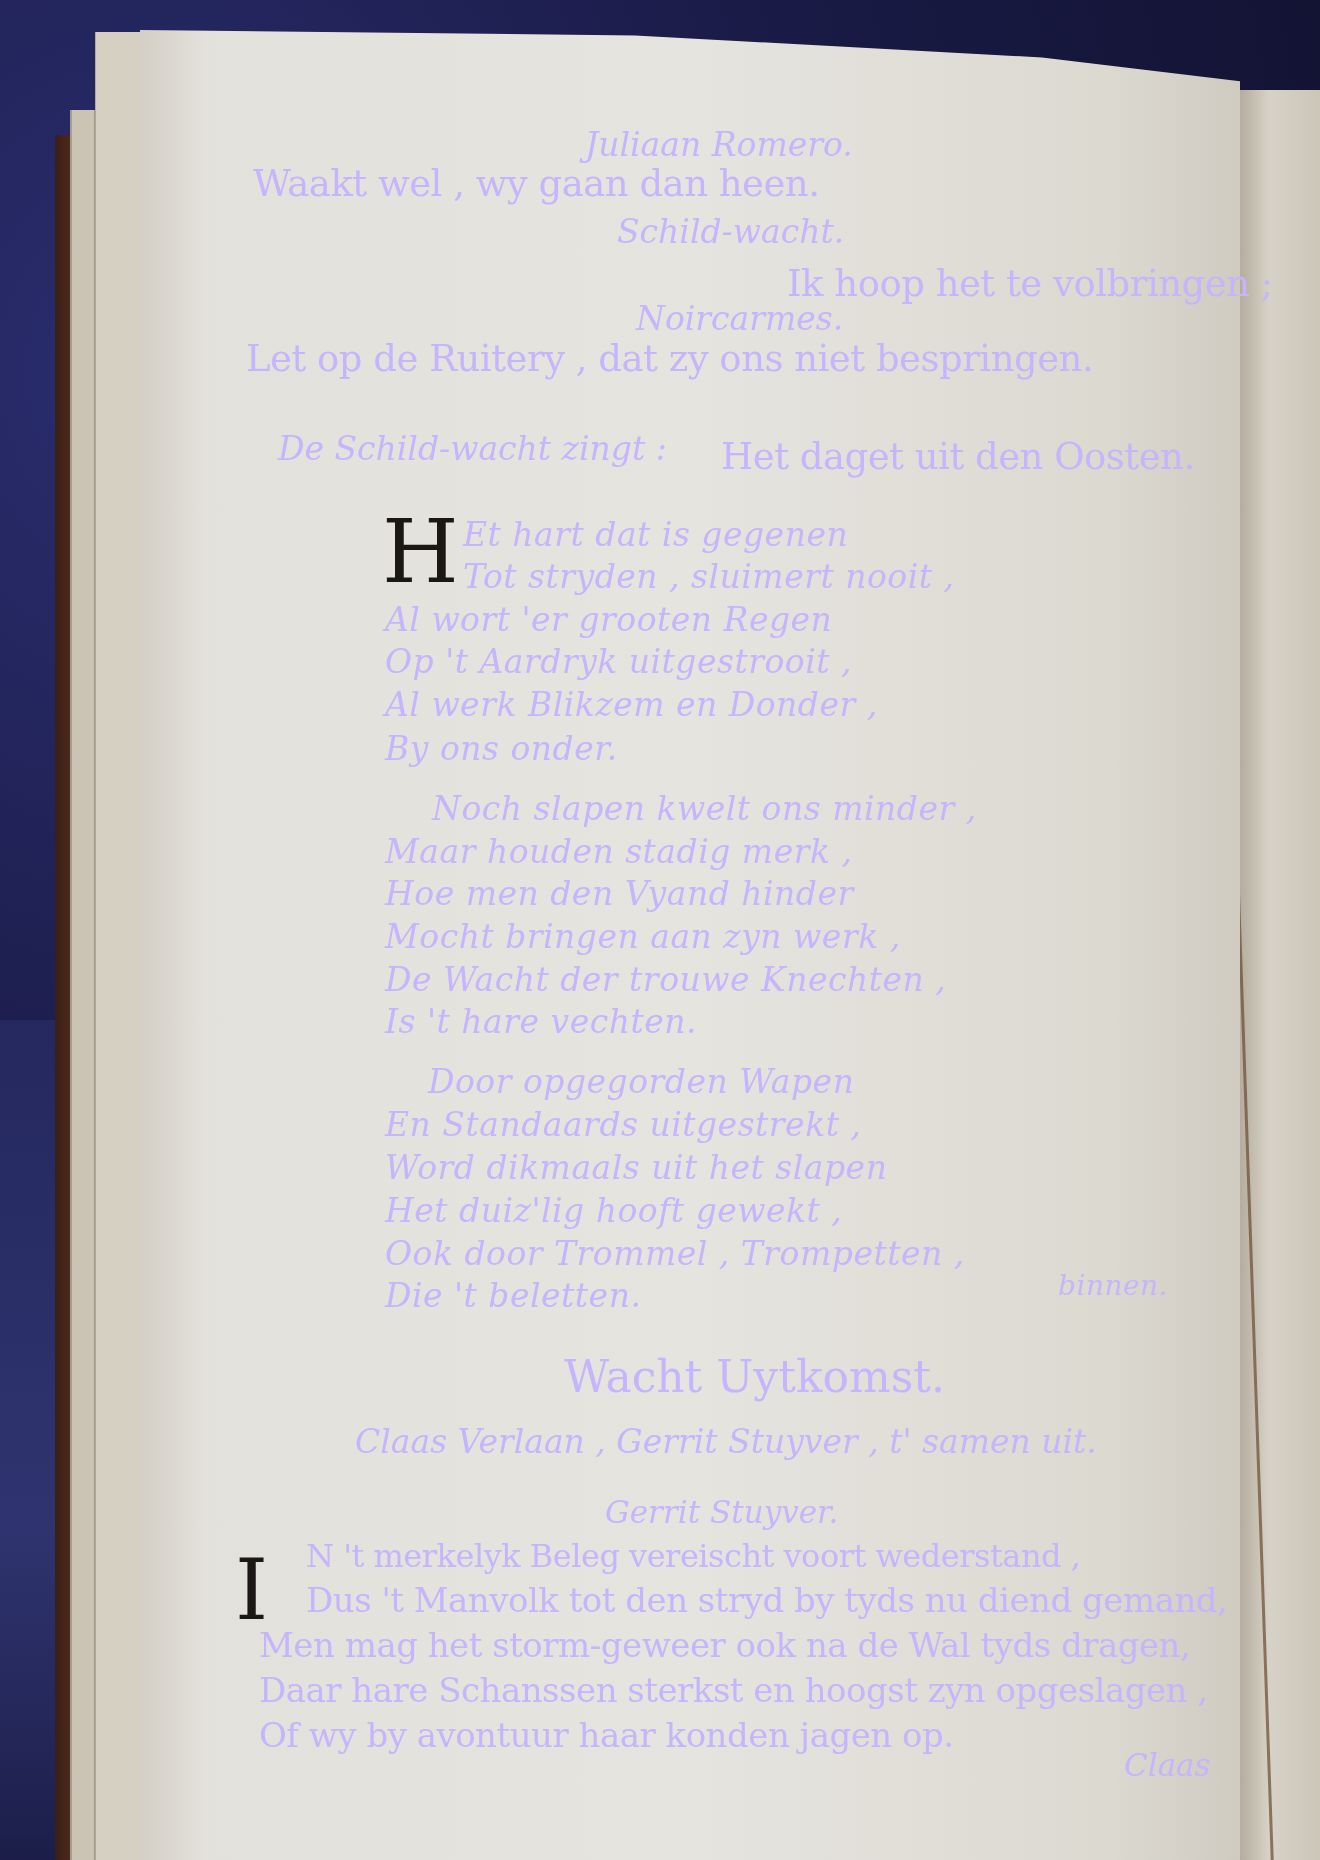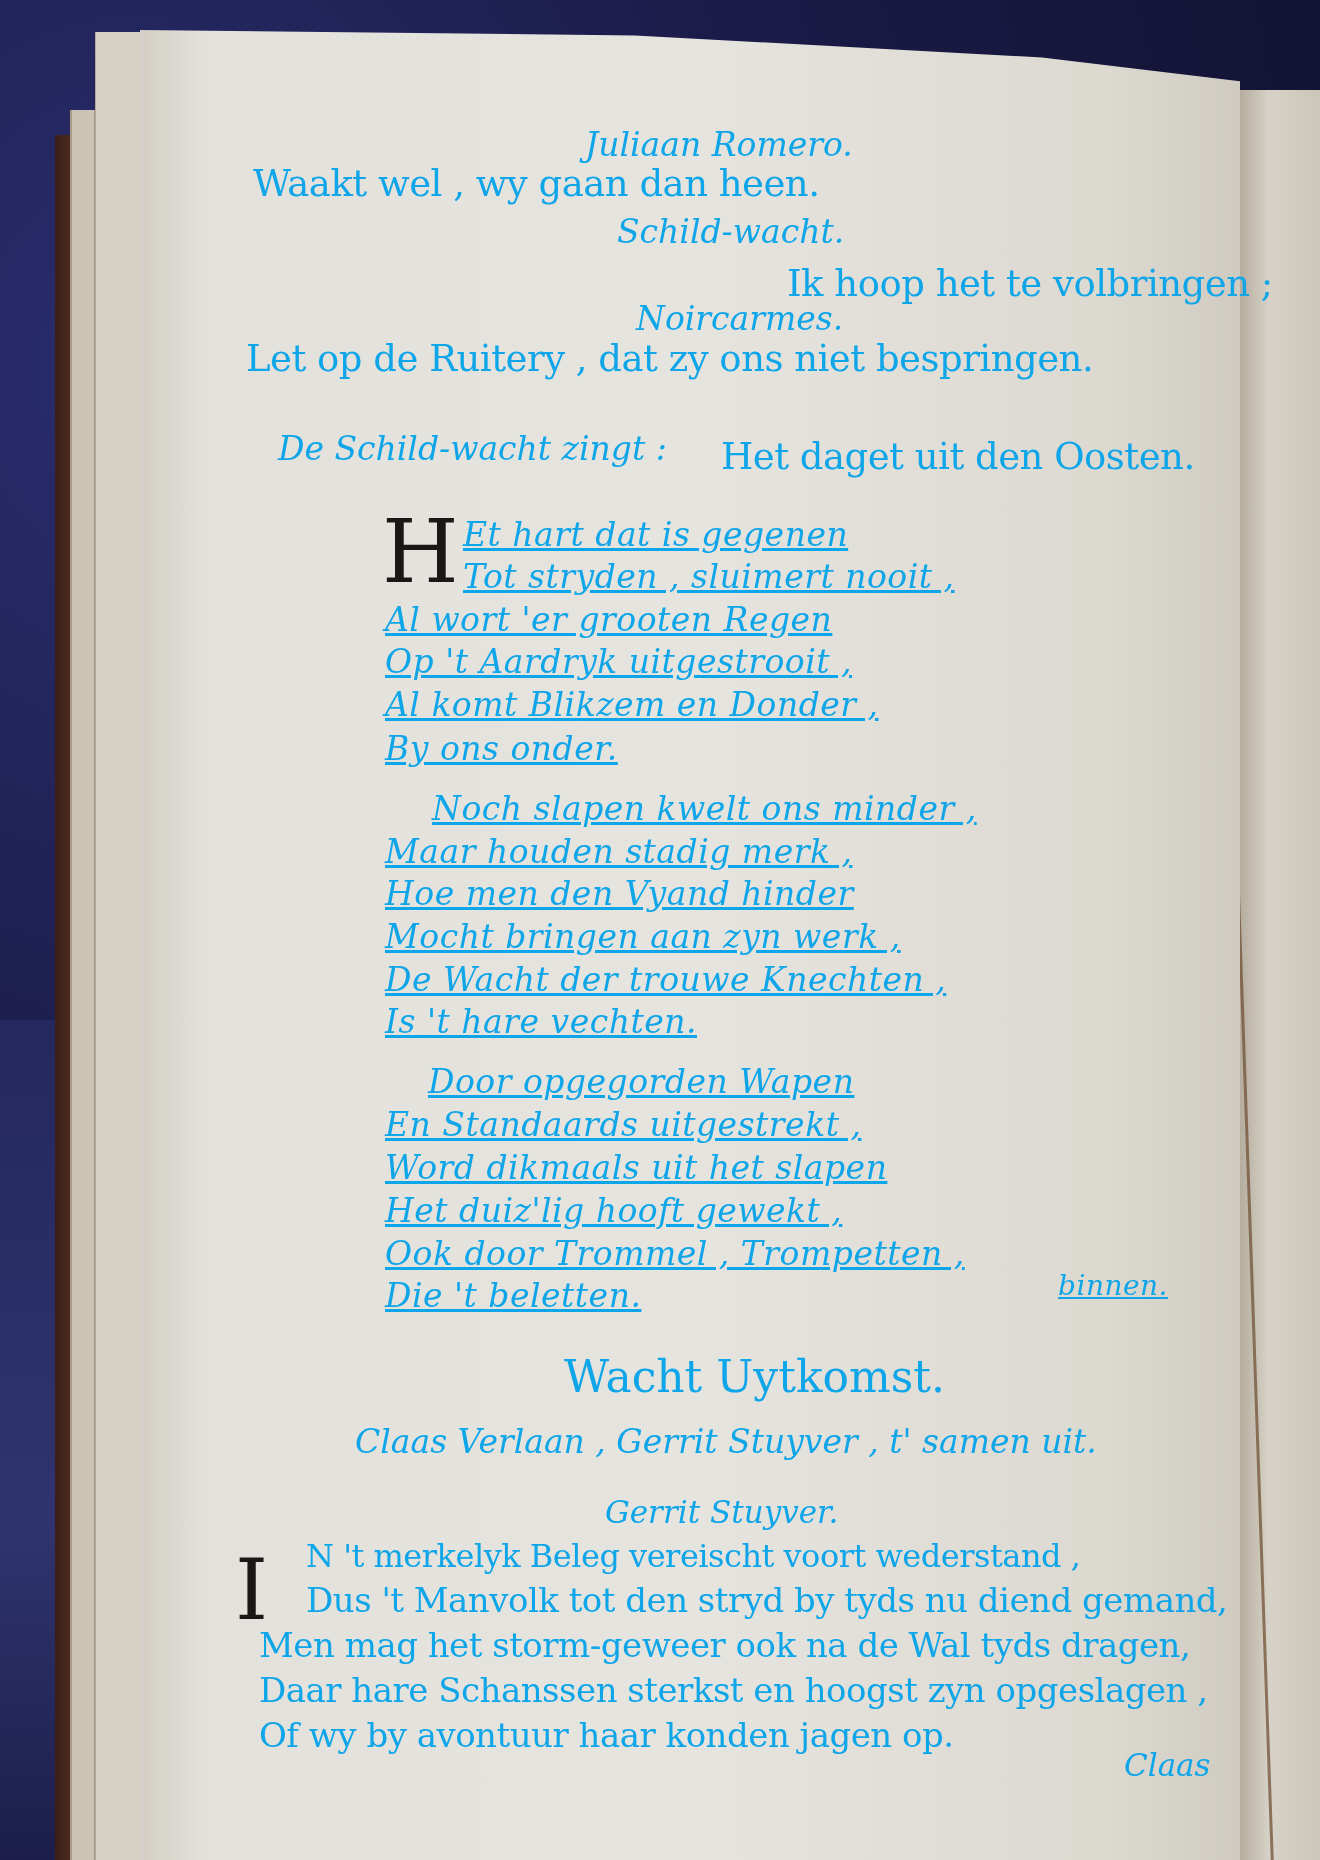--- a/index.html
+++ b/index.html
@@ -10,25 +10,25 @@
   .cover-edge{position:absolute;left:55px;top:135px;width:30px;height:1725px;background:linear-gradient(90deg,#3a1f16,#5a3324);}
   .stack{position:absolute;left:70px;top:110px;width:110px;height:1750px;background:#cbc3b3;
       border-left:2px solid #a79d8a;}
   .stack .line{position:absolute;top:0;bottom:0;width:2px;background:rgba(90,70,50,.35);}
   .stack-top{position:absolute;left:95px;top:32px;width:60px;height:1828px;background:#d6d0c3;border-left:1px solid #b2a999;}
   .page{position:absolute;left:140px;top:30px;width:1100px;height:1830px;
       background:linear-gradient(90deg,#d3cfc6 0%,#e3e1db 6%,#e6e4df 50%,#dcd9d1 88%,#cfcbc1 100%);
       clip-path:polygon(0 0,45% 0.3%,82% 1.5%,100% 2.8%,100% 100%,0 100%);}
   .gutter{position:absolute;left:1235px;top:90px;width:85px;height:1770px;background:linear-gradient(90deg,#8a7d6b 0,#b5ad9e 6%,#d7d2c7 40%,#ccc6b9 100%);}
   .gutter-crease{position:absolute;left:1240px;top:100px;width:3px;height:1760px;background:#6b4a2e;transform:skewX(2deg);opacity:.7}
-  .text{position:absolute;color:#0ea5e9;white-space:nowrap;line-height:1;}
+  .text{position:absolute;color:#c4b5fd;white-space:nowrap;line-height:1;}
   .roman{font-family:"DejaVu Serif",serif;margin-left:21px;}
   .speaker{font-size:33px;font-style:italic;}
   .body-line{font-size:37px;letter-spacing:-0.5px;}
-  .verse{font-size:33px;font-style:italic;letter-spacing:0.5px;text-decoration:underline;}
+  .verse{font-size:33px;font-style:italic;letter-spacing:0.5px;}
   .dropcap{position:absolute;font-size:88px;color:#1a1714;line-height:1;font-family:"DejaVu Serif",serif;}
   .title{font-size:44px;}
 </style>
 </head>
 <body>
 
 <div class="bg"></div>
 <div class="bg-lower"></div>
 <div class="cover-edge"></div>
 <div class="stack">
@@ -49,21 +49,21 @@
 <div class="text body-line roman" style="left:225px;top:340px">Let op de Ruitery ,  dat zy ons niet bespringen.</div>
 
 <div class="text speaker" style="left:278px;top:432px">De Schild-wacht zingt :</div>
 <div class="text body-line roman" style="left:700px;top:438px">Het daget uit den Oosten.</div>
 
 <div class="dropcap" style="left:382px;top:508px">H</div>
 <div class="text verse" style="left:463px;top:518px">Et hart dat is gegenen</div>
 <div class="text verse" style="left:463px;top:560px">Tot stryden , sluimert nooit ,</div>
 <div class="text verse" style="left:385px;top:603px">Al wort 'er grooten Regen</div>
 <div class="text verse" style="left:385px;top:645px">Op 't Aardryk uitgestrooit ,</div>
-<div class="text verse" style="left:385px;top:688px">Al komt Blikzem en Donder ,</div>
+<div class="text verse" style="left:385px;top:688px">Al werk Blikzem en Donder ,</div>
 <div class="text verse" style="left:385px;top:732px">By ons onder.</div>
 
 <div class="text verse" style="left:432px;top:792px">Noch slapen kwelt ons minder ,</div>
 <div class="text verse" style="left:385px;top:835px">Maar houden stadig merk ,</div>
 <div class="text verse" style="left:385px;top:877px">Hoe men den Vyand hinder</div>
 <div class="text verse" style="left:385px;top:920px">Mocht bringen aan zyn werk ,</div>
 <div class="text verse" style="left:385px;top:963px">De Wacht der trouwe Knechten ,</div>
 <div class="text verse" style="left:385px;top:1005px">Is 't hare vechten.</div>
 
 <div class="text verse" style="left:428px;top:1065px">Door opgegorden Wapen</div>

